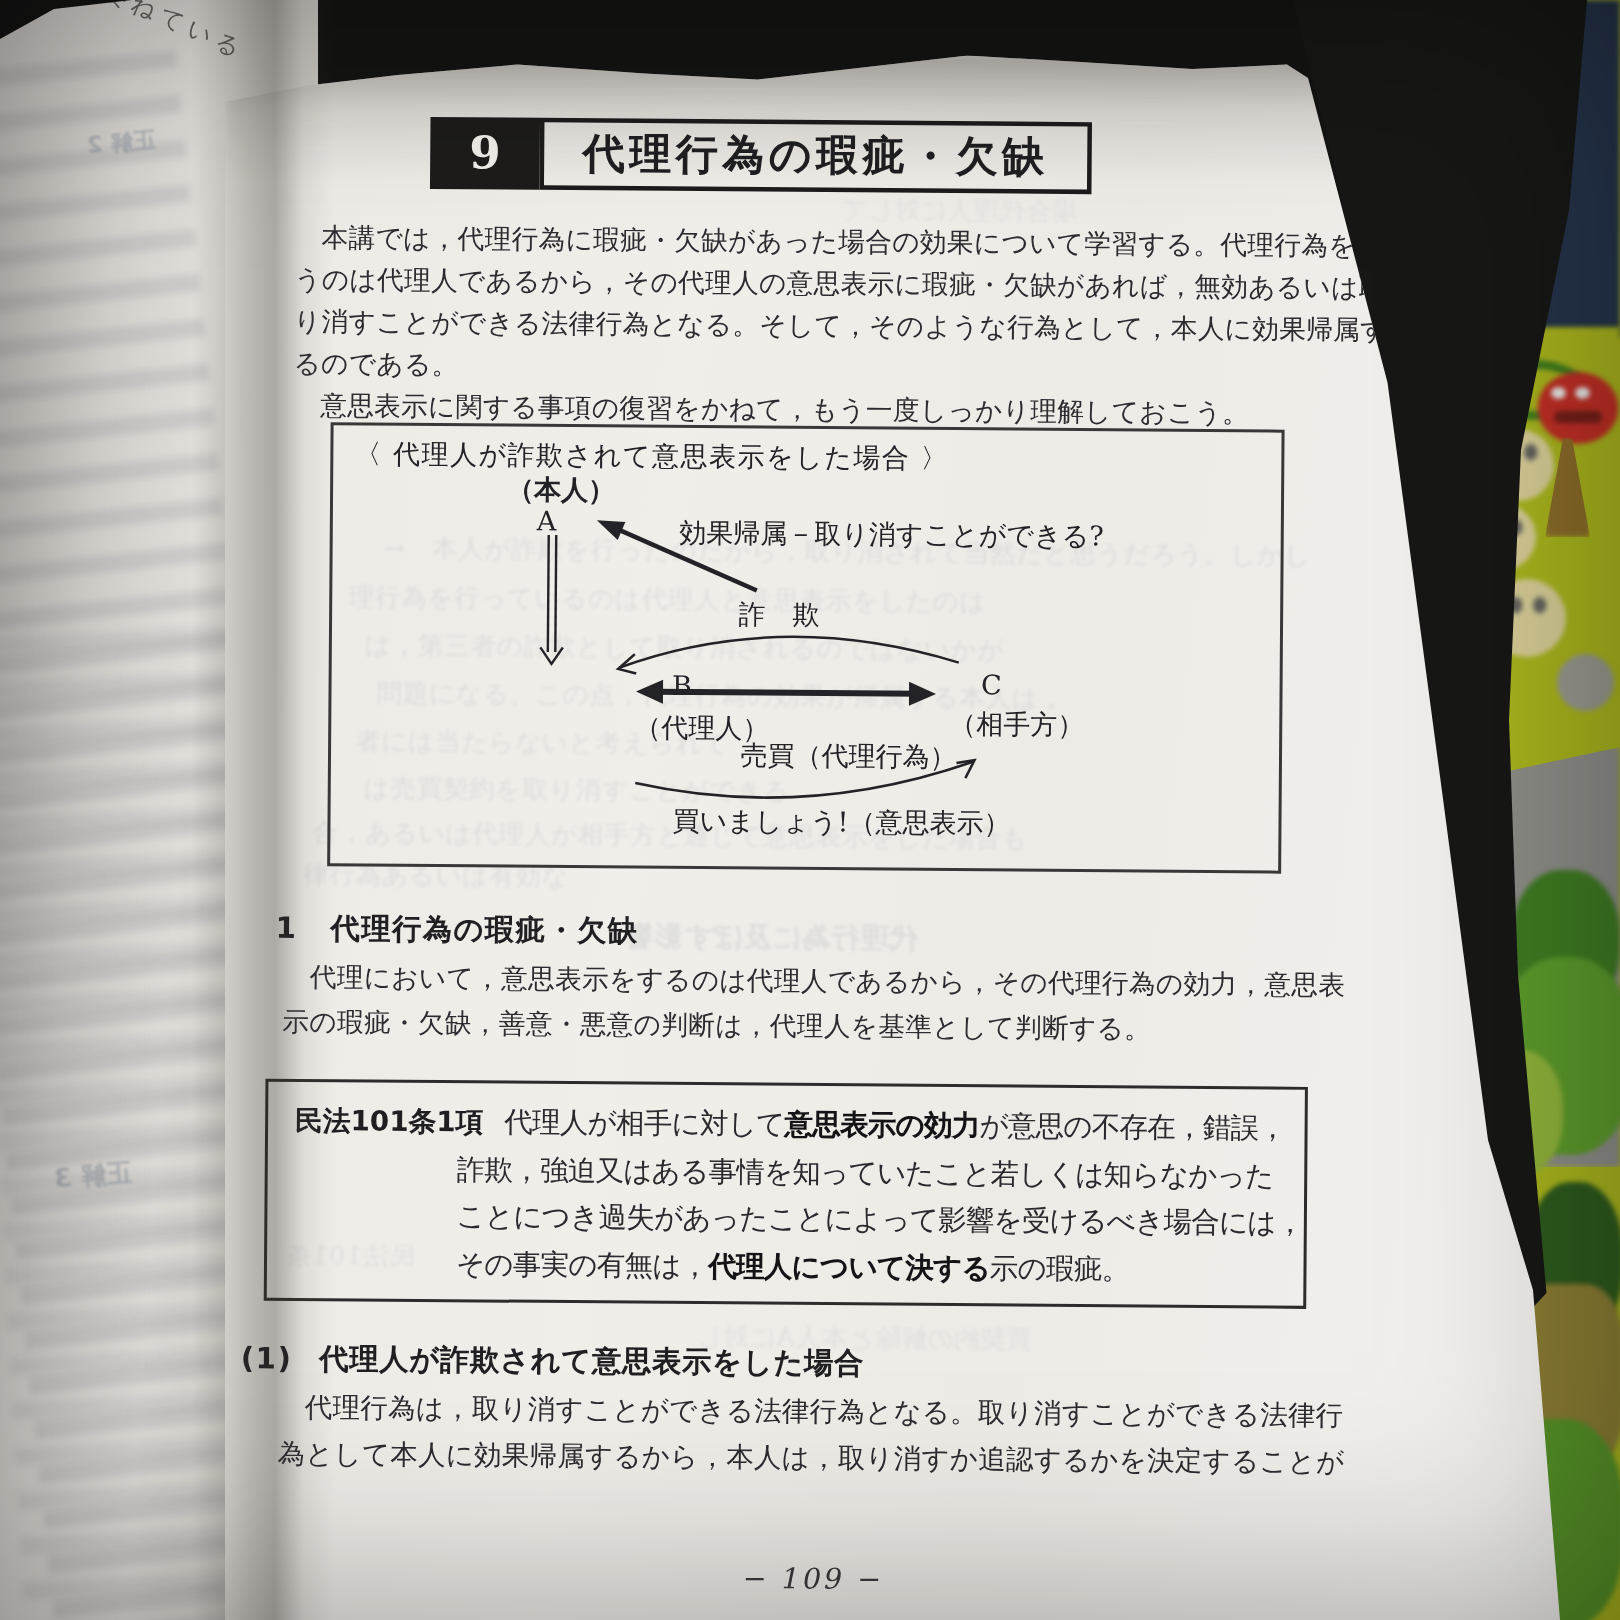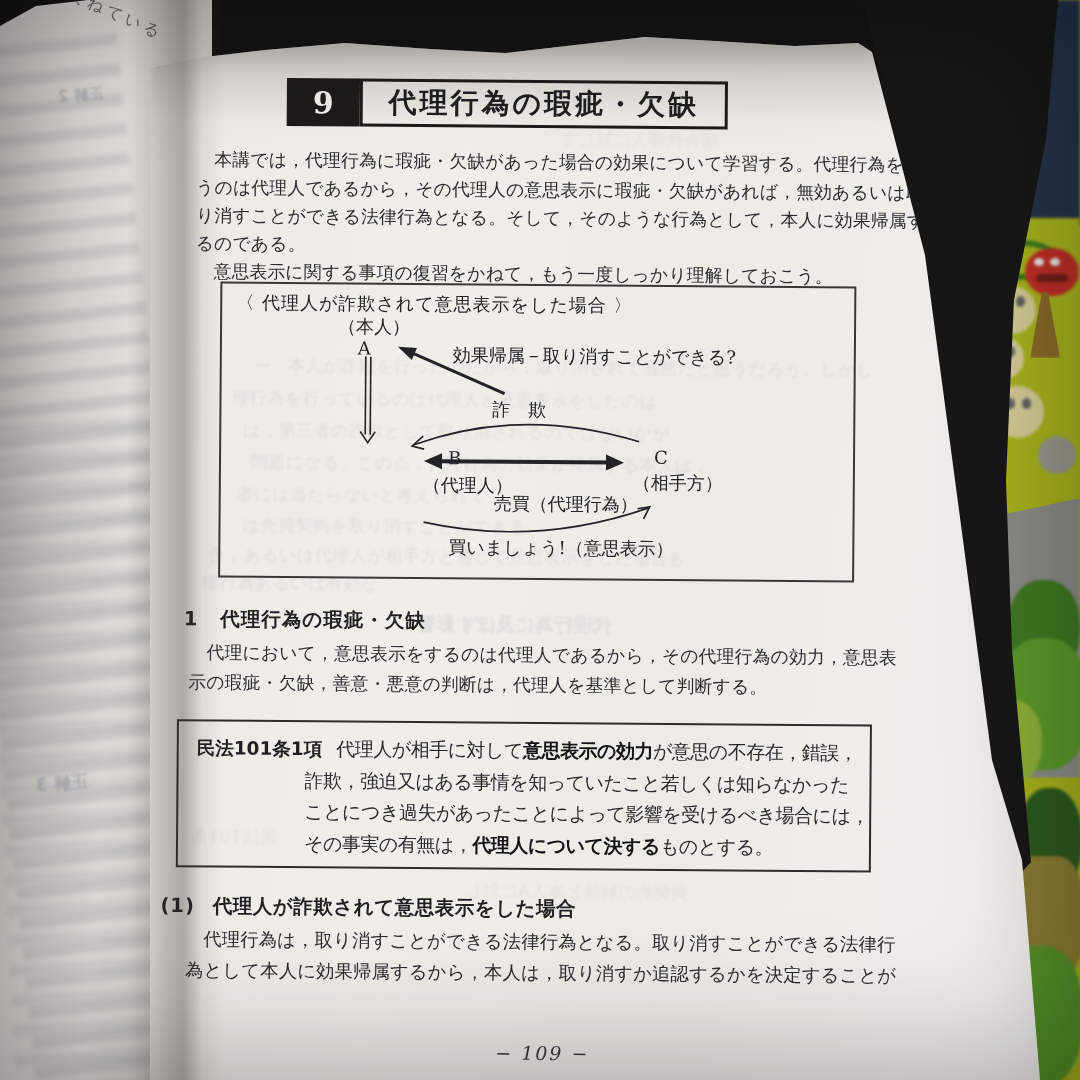--- a/index.html
+++ b/index.html
@@ -92,21 +92,21 @@
   
   .para{white-space:nowrap;font-size:17.8px;line-height:28px;letter-spacing:.2px;color:#2c2b2f;}
   .para .line{position:static;display:block;}
   .para .indent{text-indent:18px;}
   .intro{left:197px;top:146px;}
 
   
   .diagram-box{left:222px;top:282px;width:636px;height:296px;border:2px solid #3a3836;}
   .diagram-box span{white-space:nowrap;font-size:18px;color:#232226;}
   .dg-title{left:14px;top:7px;font-size:19px;letter-spacing:1px;}
-  .dg-principal-role{left:116px;top:30px;}
+  .dg-principal-role{left:116px;top:30px;font-weight:bold;}
   .dg-principal{left:136px;top:53px;}
   .dg-effect{left:231px;top:58px;font-size:17.5px;}
   .dg-fraud{left:271px;top:112px;}
   .dg-agent{left:227px;top:162px;}
   .dg-agent-role{left:202px;top:188px;}
   .dg-cpty{left:433px;top:160px;}
   .dg-cpty-role{left:412px;top:184px;}
   .dg-sale{left:273px;top:206px;}
   .dg-offer{left:228px;top:250px;}
   .dg-svg{left:0;top:0;width:636px;height:296px;}
@@ -243,21 +243,21 @@
       </div>
       <div class="para sec1-body">
         <span class="line indent">代理において，意思表示をするのは代理人であるから，その代理行為の効力，意思表</span>
         <span class="line">示の瑕疵・欠缺，善意・悪意の判断は，代理人を基準として判断する。</span>
       </div>
 
       <div class="law-box">
         <span class="law-line"><span class="law-label">民法101条1項</span><span style="position:static">代理人が相手に対して</span><b style="position:static">意思表示の効力</b><span style="position:static">が意思の不存在，錯誤，</span></span>
         <span class="law-line cont">詐欺，強迫又はある事情を知っていたこと若しくは知らなかった</span>
         <span class="law-line cont">ことにつき過失があったことによって影響を受けるべき場合には，</span>
-        <span class="law-line cont"><span style="position:static">その事実の有無は，</span><b style="position:static">代理人について決する</b><span style="position:static">ものとする。</span></span>
+        <span class="law-line cont"><span style="position:static">その事実の有無は，</span><b style="position:static">代理人について決する</b><span style="position:static">示の瑕疵。</span></span>
       </div>
 
       <div class="sec-head sub-head">
         <span style="position:static">(1)</span><span class="t" style="position:static">代理人が詐欺されて意思表示をした場合</span>
       </div>
       <div class="para sub-body">
         <span class="line indent">代理行為は，取り消すことができる法律行為となる。取り消すことができる法律行</span>
         <span class="line">為として本人に効果帰属するから，本人は，取り消すか追認するかを決定することが</span>
       </div>
 

